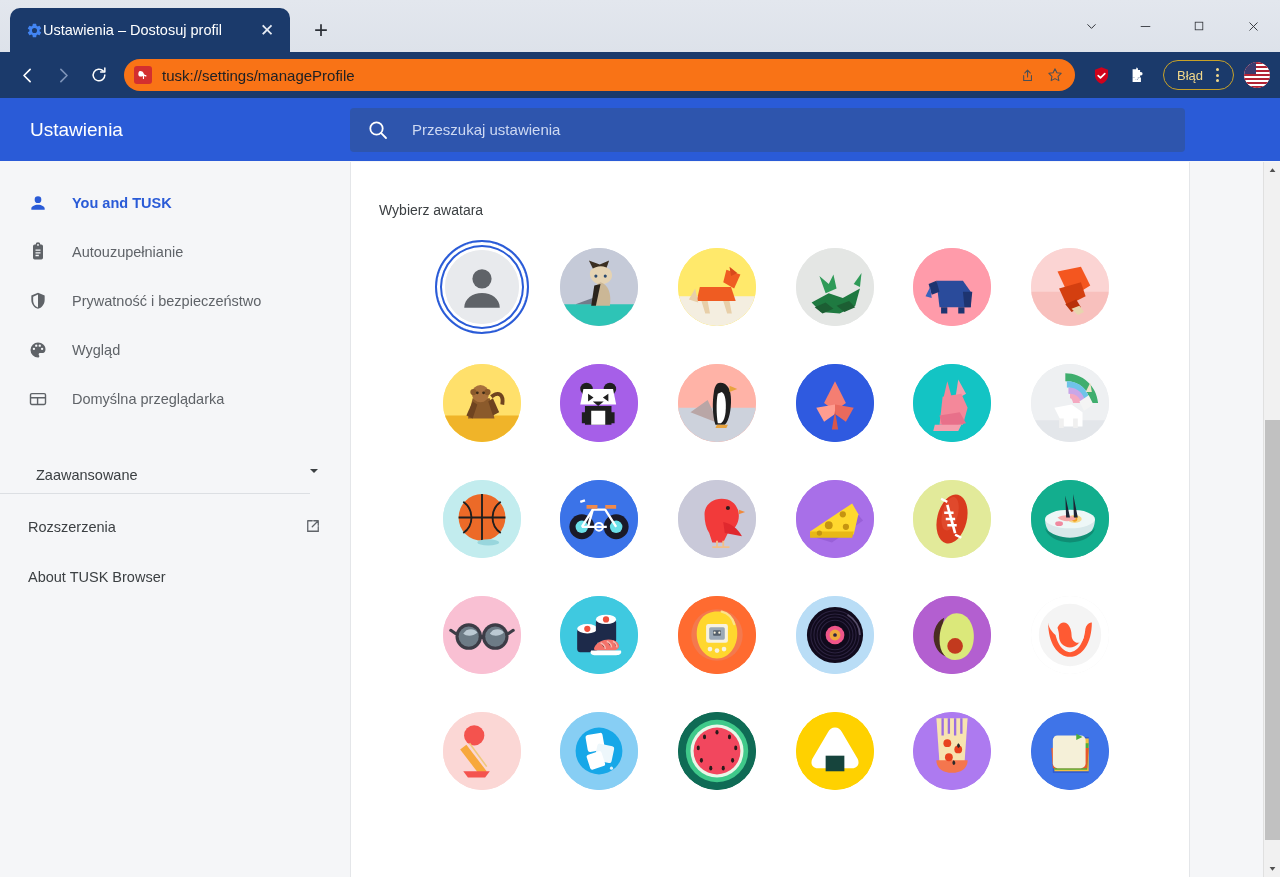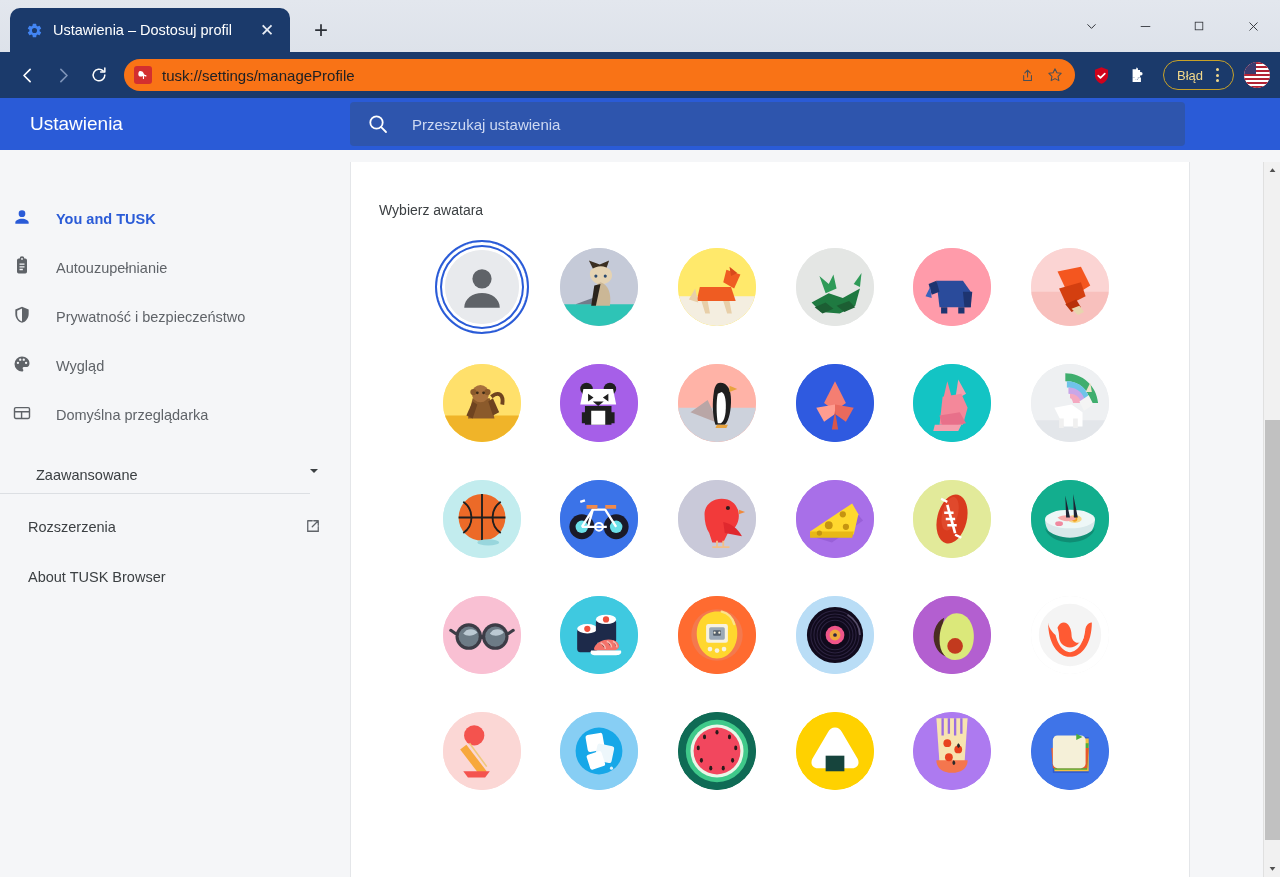--- a/index.html
+++ b/index.html
@@ -23,21 +23,21 @@
     width: 1280px; height: 52px;
     background: linear-gradient(to bottom,#e3e7ee 0%, #dde2ea 100%);
     display: flex; align-items: flex-end;
   }
   #tabstrip-left { display: flex; align-items: flex-end; padding-left: 10px; height: 100%; }
   .tab {
     height: 44px; min-width: 280px;
     background: #1b3a6b;
     border-radius: 10px 10px 0 0;
     display: flex; align-items: center;
-    padding: 0 10px 0 16px; gap: 10px;
+    padding: 0 10px 0 16px; 
     position: relative;
   }
   .tab-favicon { width: 17px; height: 17px; flex: 0 0 17px; display:block; }
   .tab-title {
     color: #ffffff; font-size: 14.5px; white-space: nowrap;
     flex: 1 1 auto; overflow: hidden; text-overflow: ellipsis;
   }
   .tab-close {
     width: 26px; height: 26px; border-radius: 50%;
     display: flex; align-items: center; justify-content: center;
@@ -123,21 +123,21 @@
 
   
   #page {
     position: absolute; left: 0; top: 98px;
     width: 1280px; height: 779px;
     background: #f5f6f8;
     overflow: hidden;
   }
   #settings-header {
     position: absolute; left: 0; top: 0;
-    width: 1280px; height: 52px;
+    width: 1280px; height: 63px;
     background: #2a5bd7;
     display: flex; align-items: center;
   }
   #settings-title {
     width: 350px; padding-left: 30px;
     color: #ffffff; font-size: 19px; font-weight: 400;
   }
   #search-field {
     height: 44px; flex: 1 1 auto; margin-right: 95px;
     background: #2e55ad; border-radius: 4px;
@@ -148,22 +148,22 @@
   #search-placeholder { color: #ced9f2; font-size: 15px; }
 
   
   #sidebar {
     position: absolute; left: 0; top: 64px;
     width: 350px; height: 715px;
     background: #f5f6f8;
     padding-top: 16px;
   }
   .nav-item {
-    height: 49px; display: flex; align-items: flex-end;
-    padding-left: 12px; cursor: pointer;
+    height: 49px; display: flex; align-items: center;
+    padding-left: 28px; cursor: pointer;
     color: #5f6368;
   }
   .nav-item.active { color: #2a5bd7; }
   .nav-icon {
     width: 20px; height: 20px; flex: 0 0 20px; margin-right: 24px;
     display: flex; align-items: center; justify-content: center;
   }
   .nav-label { font-size: 14.5px; }
   .nav-item.active .nav-label { font-weight: 700; }
 

